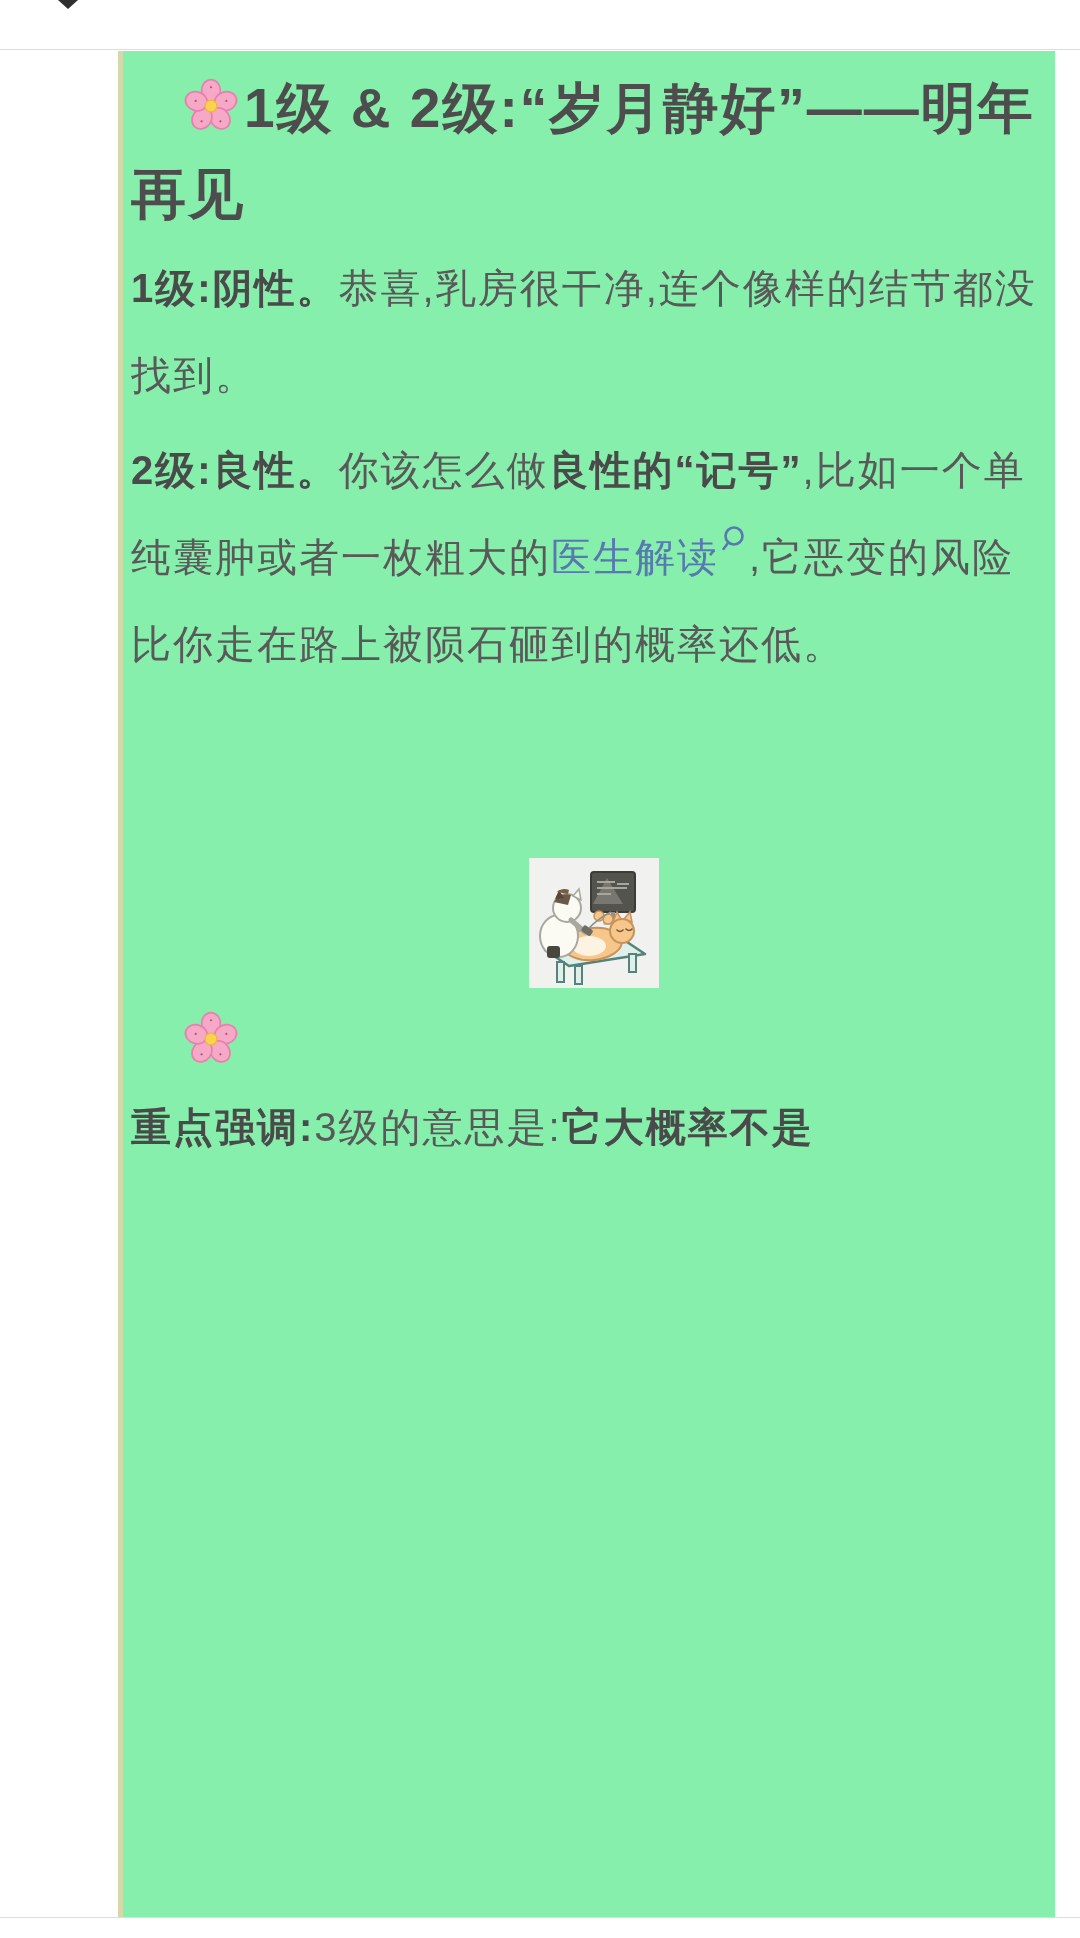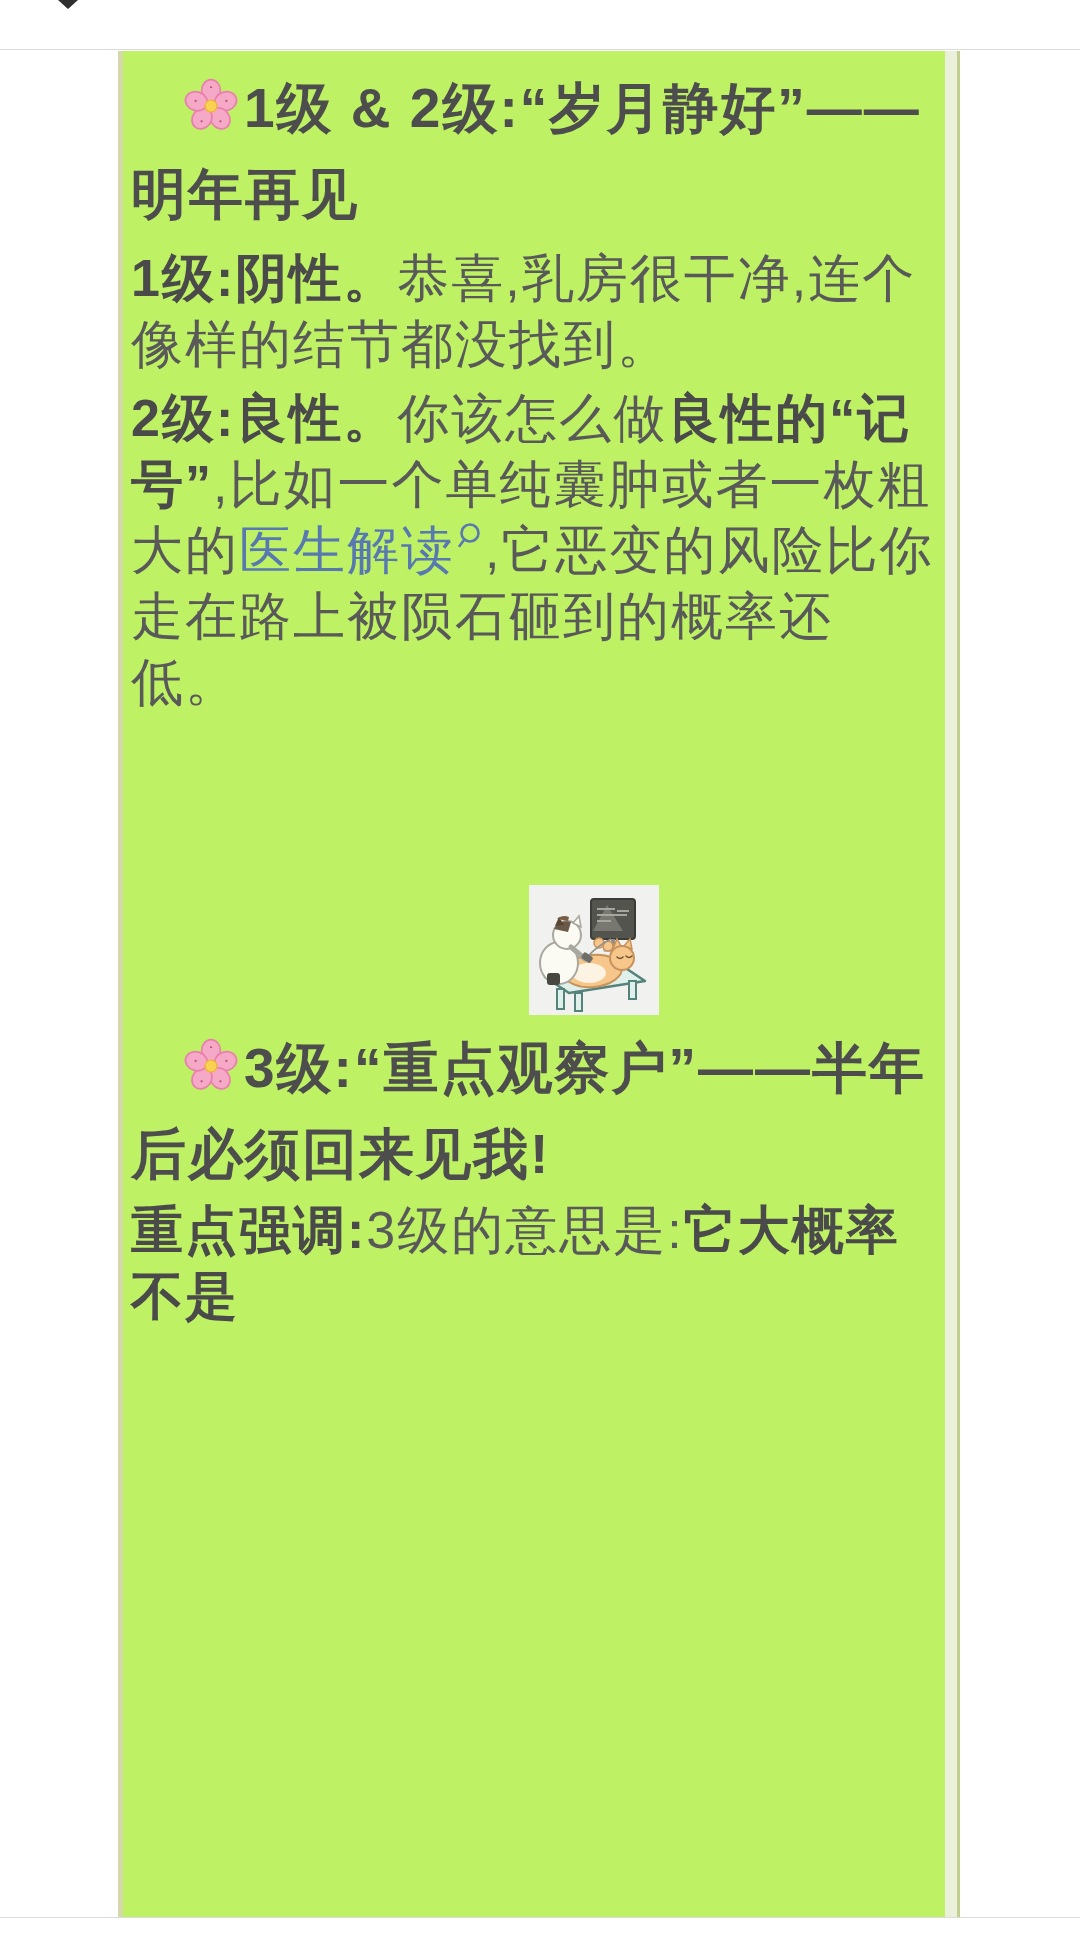--- a/index.html
+++ b/index.html
@@ -14,29 +14,29 @@
     border-left:10px solid transparent; border-right:10px solid transparent;
     border-top:9px solid #2f2f2f; }
 
   
   .border-left { position:absolute; left:118px; top:51px; width:5px; height:1866px; background:#d5d8a9; }
   .border-right { position:absolute; left:945px; top:51px; width:15px; height:1866px;
     background:#eaf0d9; border-right:3px solid #c2ce90; }
   .bottom-divider { position:absolute; left:0; top:1917px; width:1080px; height:1px; background:#dcdcdc; }
 
   
-  .content { position:absolute; left:123px; top:51px; width:822px; height:1866px;
-    padding:0 6px 0 8px; overflow:hidden; background:#bef264; }
+  .content { position:absolute; left:123px; top:51px; width:932px; height:1866px;
+    padding:0 6px 0 8px; overflow:hidden; background:#86efac; }
 
   h2.section-heading { font-size:55px; line-height:86px; font-weight:700; color:#4d4d4d;
     letter-spacing:2px; text-indent:51px; margin-top:14px; }
   h2.section-heading.second { margin-top:10px; }
   .flower { display:inline-block; width:58px; height:58px; vertical-align:-8px; margin-right:4px; }
 
-  p.para { font-size:52px; line-height:66px; color:#595959; letter-spacing:2px; margin-top:8px; }
+  p.para { font-size:40px; line-height:87px; color:#595959; letter-spacing:2px; margin-top:8px; }
   p.para.tight { margin-top:0; }
   .run-n { font-weight:400; color:#595959; }
   .run-b { font-weight:700; color:#4a4a4a; }
   .run-link { color:#5879b0; }
   .sup-magnifier { display:inline-block; vertical-align:16px; margin:0 3px 0 1px; }
 
   .sticker-wrap { margin-top:170px; height:130px; }
   .sticker { display:block; width:130px; height:130px; margin-left:398px; }
 </style>
 </head>
@@ -122,21 +122,21 @@
           <ellipse cx="32" cy="16" rx="11" ry="13" fill="#f6a9c7" stroke="#e87fae" stroke-width="2" transform="rotate(144 32 34)"></ellipse>
           <ellipse cx="32" cy="16" rx="11" ry="13" fill="#f6a9c7" stroke="#e87fae" stroke-width="2" transform="rotate(216 32 34)"></ellipse>
           <ellipse cx="32" cy="16" rx="11" ry="13" fill="#f6a9c7" stroke="#e87fae" stroke-width="2" transform="rotate(288 32 34)"></ellipse>
           <circle cx="32" cy="34" r="7" fill="#f9d34f" stroke="#eeb53e" stroke-width="1.5"></circle>
           <circle cx="32" cy="12" r="1.3" fill="#b64f7f"></circle>
           <circle cx="50" cy="28" r="1.3" fill="#b64f7f"></circle>
           <circle cx="43" cy="52" r="1.3" fill="#b64f7f"></circle>
           <circle cx="21" cy="52" r="1.3" fill="#b64f7f"></circle>
           <circle cx="14" cy="28" r="1.3" fill="#b64f7f"></circle>
         </g>
-      </svg><span>3级:“重点观察户”——半年后必须回来见我!</span>
+      </svg>
     </h2>
 
     <p class="para tight"><span class="run-b">重点强调:</span><span class="run-n">3级的意思是:</span><span class="run-b">它大概率不是</span></p>
 
   </div>
 
   <div class="bottom-divider"></div>
 
 </div>
 

